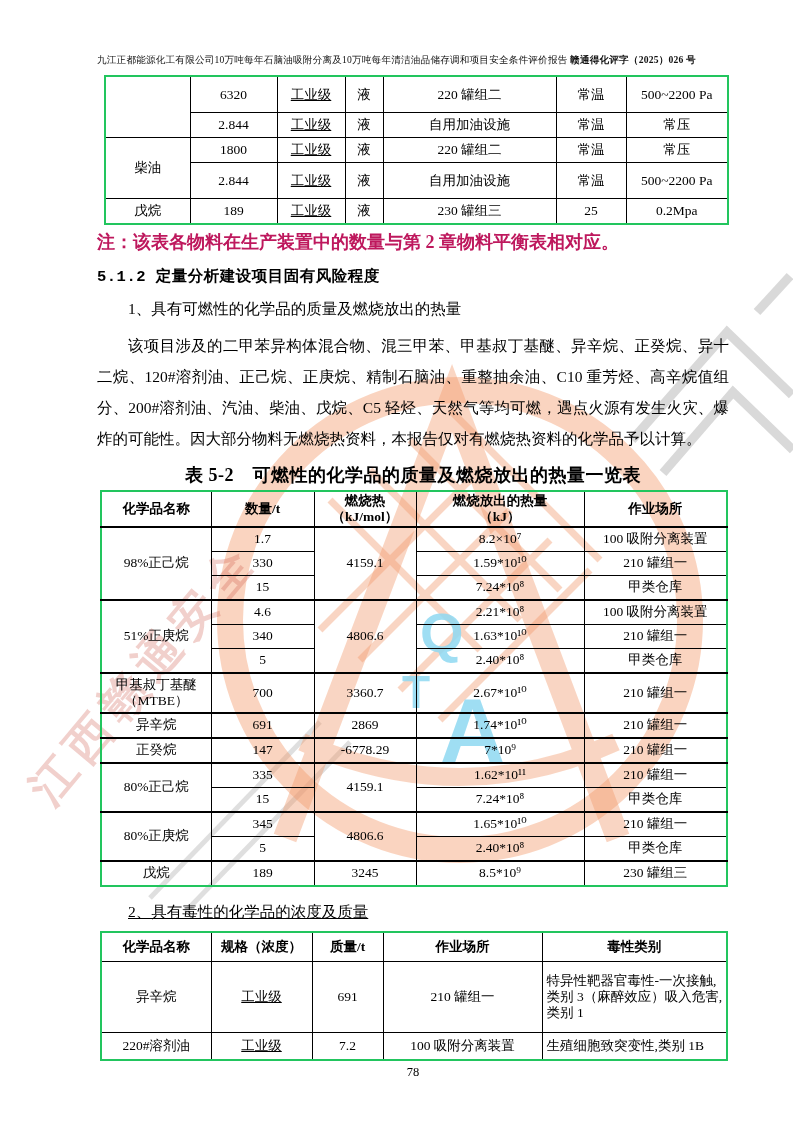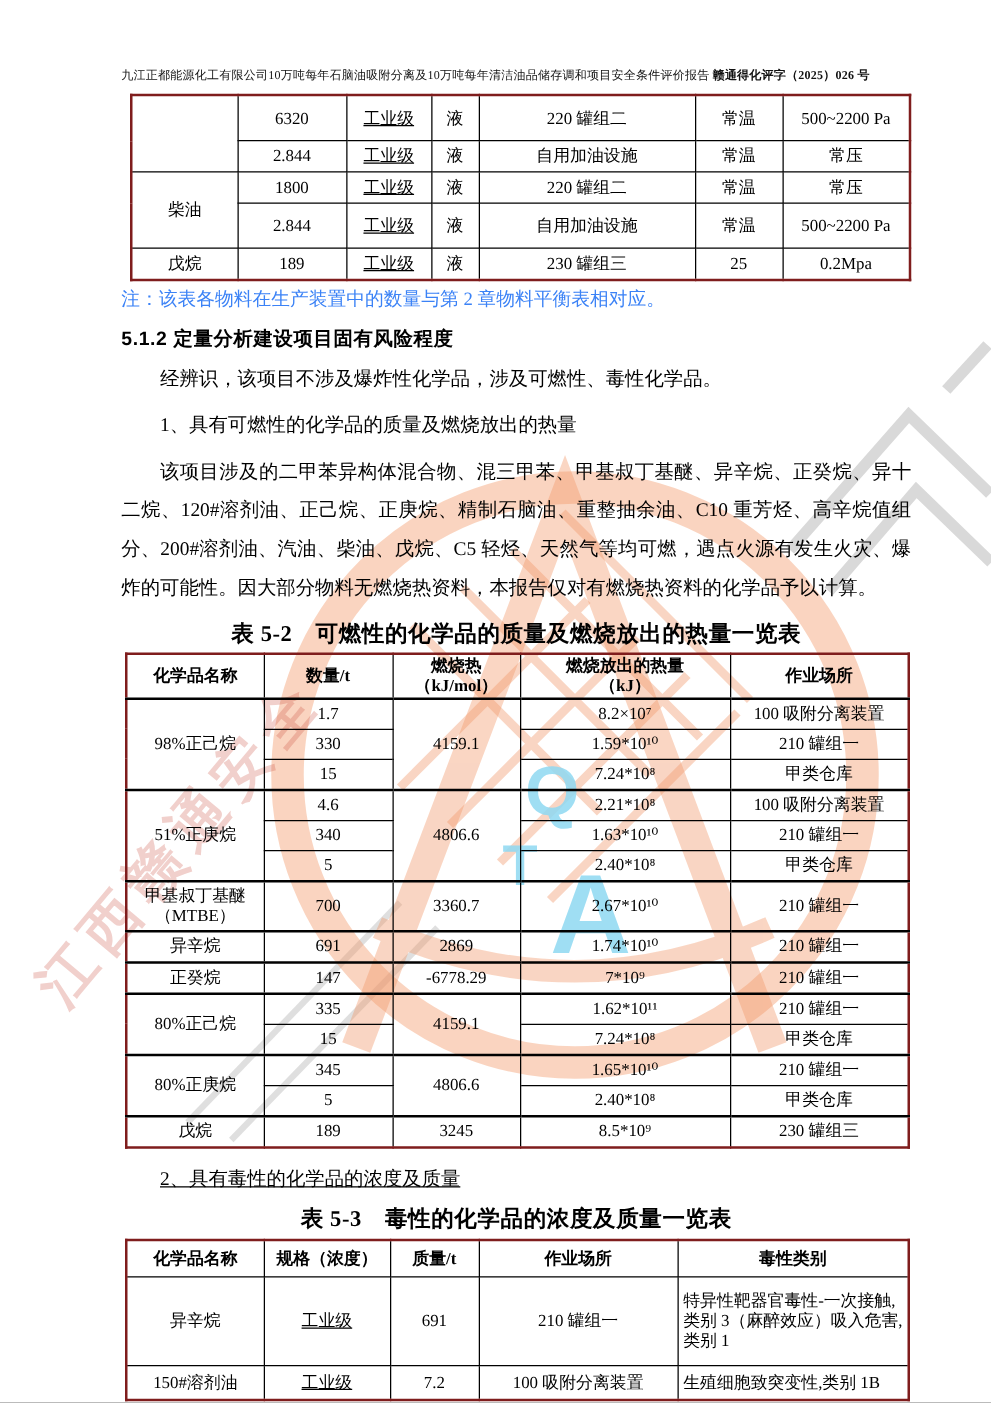--- a/index.html
+++ b/index.html
@@ -14,33 +14,33 @@
     font-size:46px; font-weight:bold; letter-spacing:8px; white-space:nowrap;
     color:rgba(201,73,58,0.26); transform:rotate(-50deg); transform-origin:0 0;
     font-family:"Liberation Serif",serif;
   }
   .content { position:absolute; left:97px; top:0; width:632px; z-index:2; }
   .doc-header {
     padding-top:54px; font-size:9.6px; white-space:nowrap; letter-spacing:0.2px;
     color:#111;
   }
   .doc-header b { font-weight:bold;margin-top:42px; }
-  table.t { border-collapse:collapse; table-layout:fixed; border:2px solid #7f1d1d; margin-top:8px; }
+  table.t { border-collapse:collapse; table-layout:fixed; border:2px solid #22c55e; margin-top:8px; }
   table.t td, table.t th {
     border:1px solid #000; text-align:center; vertical-align:middle;
     font-size:13.5px; line-height:1.18; padding:1px 2px; font-weight:normal;
     background:transparent; overflow:hidden;
   }
   table.t th { font-weight:bold; }
   .u { text-decoration:underline; }
   .r22 td { height:22px; } .r33 td { height:33px; }
   .gt { border-top:2px solid #000 !important; }
-  .note { font-size:15px; margin-top:5px; color:#3b82f6; }
+  .note { font-size:18px; margin-top:5px; color:#be185d;font-weight:bold; }
   .h512 { font-size:15.5px; font-weight:bold; margin-top:12px;
-          font-family:Liberation Sans, sans-serif; letter-spacing:0.5px;}
+          font-family:Liberation Mono, monospace; letter-spacing:0.5px;}
   .para { font-size:15.5px; line-height:31px; text-align:justify; margin-top:6px; }
   .ind { text-indent:2em; }
   .cap { font-size:18px; font-weight:bold; text-align:center; margin-top:9px; letter-spacing:0.5px; }
   .t52 td { height:21px; font-size:13.5px; }
   .t52 tr.hdr th { height:19px; }
   .t52 tr.tall td { height:36px; }
   .t53 td { height:24px;font-family:Liberation Serif, serif; }
   .t53 tr.hdr th { height:26px; }
   .t53 tr.tall td { height:68px; }
   .t53 td.lft { text-align:left; padding-left:4px; }
@@ -147,21 +147,20 @@
           <td>230 罐组三</td>
           <td>25</td>
           <td>0.2Mpa</td>
         </tr>
       </tbody>
     </table>
 
     <div class="note">注：该表各物料在生产装置中的数量与第 2 章物料平衡表相对应。</div>
 
     <div class="h512">5.1.2 定量分析建设项目固有风险程度</div>
-    <div class="para ind">经辨识，该项目不涉及爆炸性化学品，涉及可燃性、毒性化学品。</div>
     <div class="para ind">1、具有可燃性的化学品的质量及燃烧放出的热量</div>
     <div class="para ind">该项目涉及的二甲苯异构体混合物、混三甲苯、甲基叔丁基醚、异辛烷、正癸烷、异十二烷、120#溶剂油、正己烷、正庚烷、精制石脑油、重整抽余油、C10 重芳烃、高辛烷值组分、200#溶剂油、汽油、柴油、戊烷、C5 轻烃、天然气等均可燃，遇点火源有发生火灾、爆炸的可能性。因大部分物料无燃烧热资料，本报告仅对有燃烧热资料的化学品予以计算。</div>
 
     <div class="cap">表 5-2　可燃性的化学品的质量及燃烧放出的热量一览表</div>
 
     <table class="t t52" style="width:626px; margin-left:3px; margin-top:3px;">
       <colgroup>
         <col style="width:110px">
           <col style="width:103px">
           <col style="width:102px">
@@ -274,21 +273,20 @@
           <td class="gt">189</td>
           <td class="gt">3245</td>
           <td class="gt">8.5*10⁹</td>
           <td class="gt">230 罐组三</td>
         </tr>
       </tbody>
     </table>
 
     <div class="para ind" style="margin-top:9px;text-decoration:underline;">2、具有毒性的化学品的浓度及质量</div>
 
-    <div class="cap" style="margin-top:4px;">表 5-3　毒性的化学品的浓度及质量一览表</div>
 
     <table class="t t53" style="width:626px; margin-left:3px; margin-top:4px;">
       <colgroup>
         <col style="width:110px">
           <col style="width:101px">
           <col style="width:71px">
           <col style="width:159px">
           <col style="width:185px">
       </colgroup>
       <tbody>
@@ -300,21 +298,21 @@
           <th>毒性类别</th>
         </tr>
         <tr class="tall">
           <td>异辛烷</td>
           <td class="u">工业级</td>
           <td>691</td>
           <td>210 罐组一</td>
           <td class="lft">特异性靶器官毒性-一次接触,类别 3（麻醉效应）吸入危害,类别 1</td>
         </tr>
         <tr>
-          <td>150#溶剂油</td>
+          <td>220#溶剂油</td>
           <td class="u">工业级</td>
           <td>7.2</td>
           <td>100 吸附分离装置</td>
           <td class="lft">生殖细胞致突变性,类别 1B</td>
         </tr>
       </tbody>
     </table>
 
     <div class="pageno">78</div>
 

